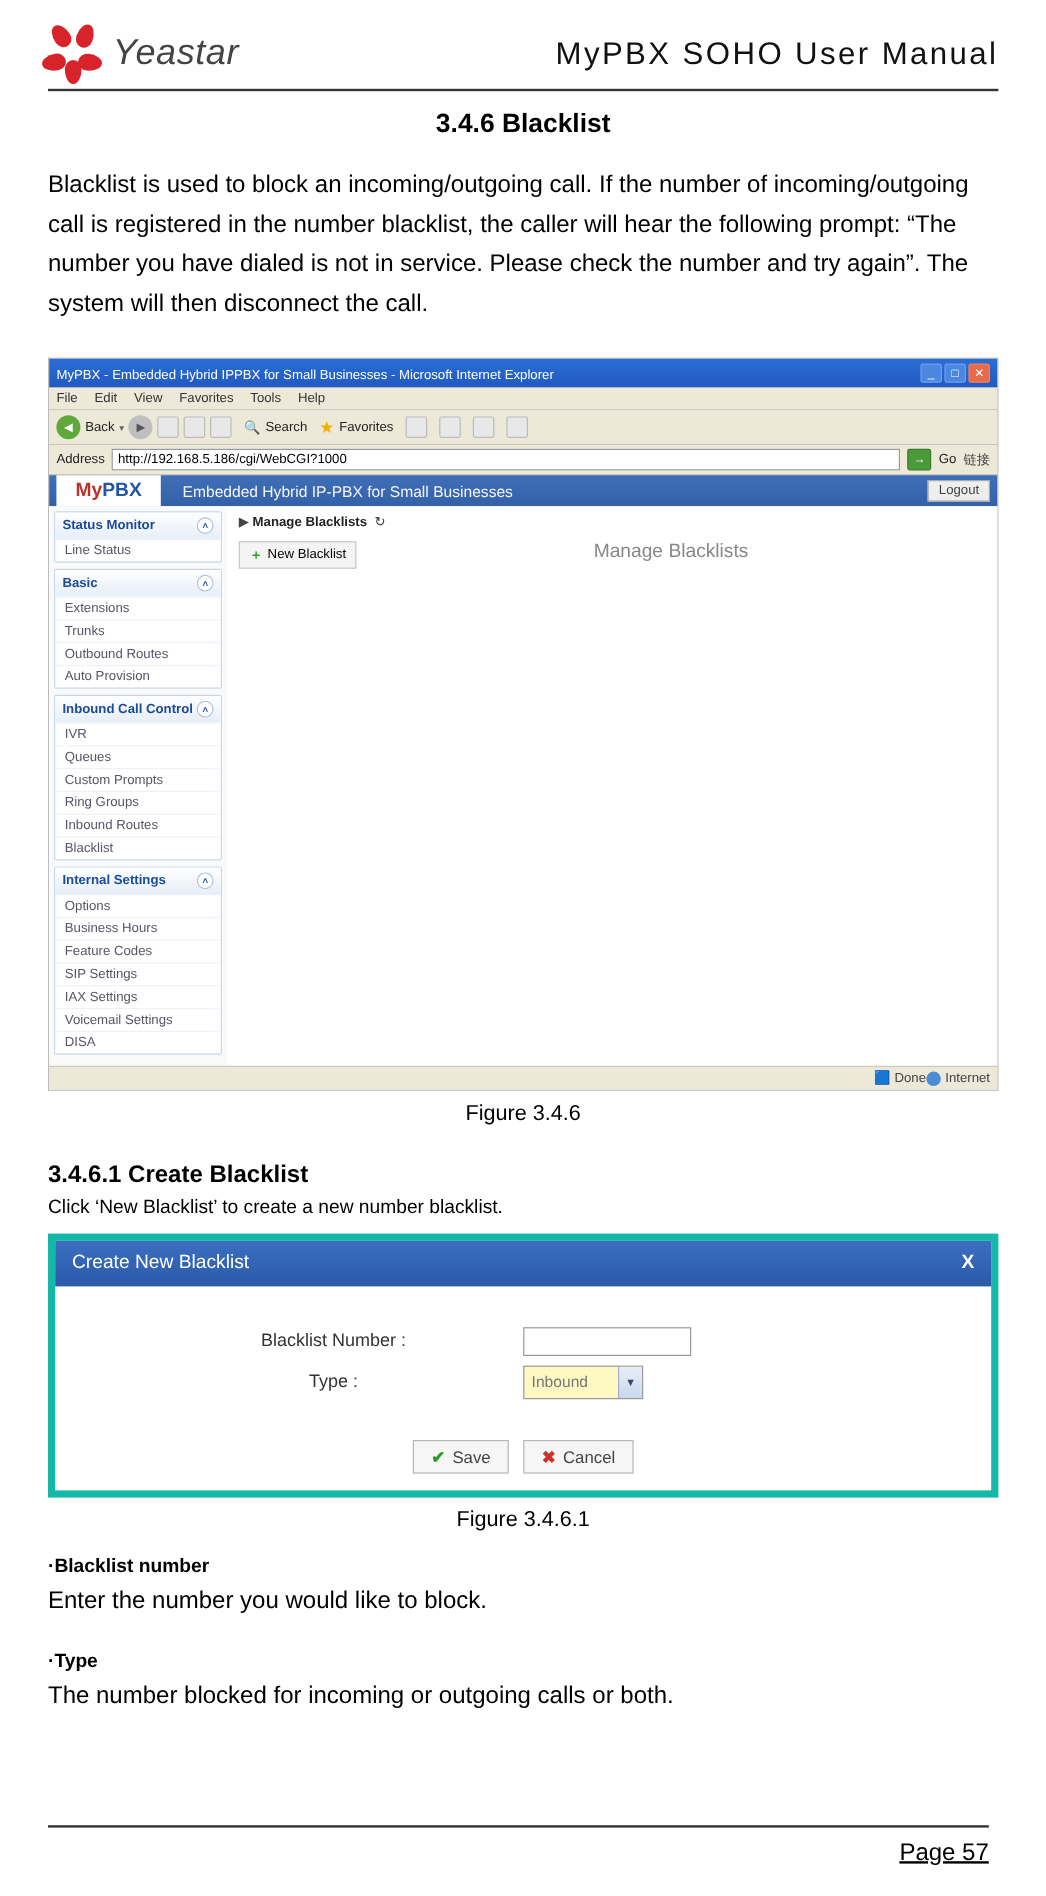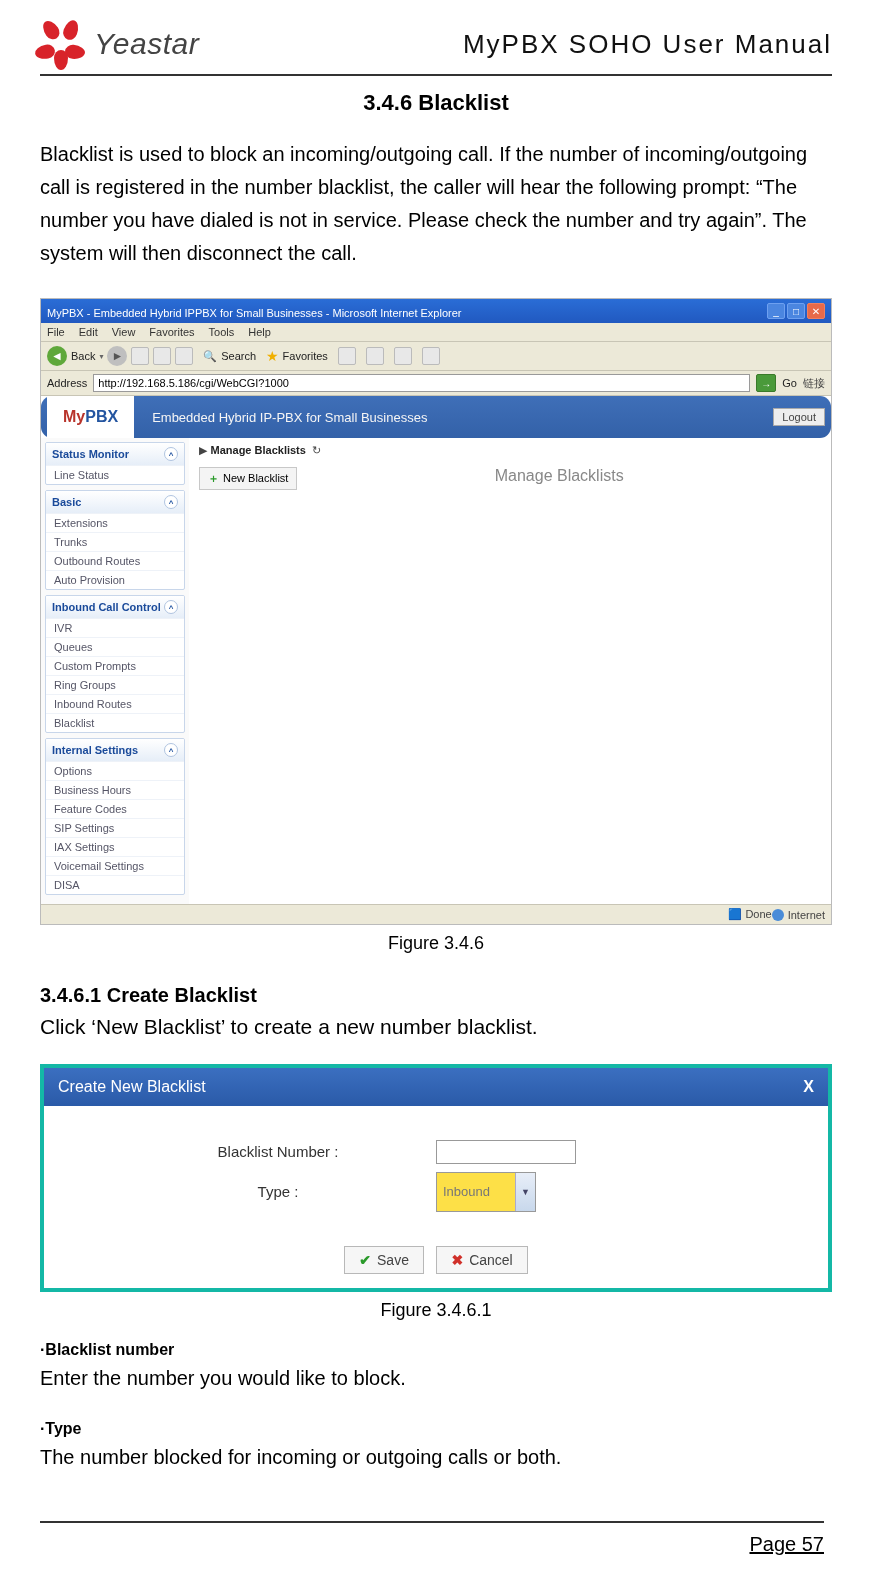--- a/index.html
+++ b/index.html
@@ -15,21 +15,21 @@
   .page-header { display: flex; justify-content: space-between; align-items: center; margin-bottom: 4px; }
   .logo { display: flex; align-items: center; gap: 6px; }
   .logo-icon { width: 48px; height: 48px; position: relative; }
   .logo-icon span { position: absolute; width: 14px; height: 20px; background: #d8232a; border-radius: 50% 50% 50% 50% / 60% 60% 40% 40%; }
   .logo-text { font-size: 30px; color: #444; font-style: italic; letter-spacing: 0.5px; }
   .doc-title { font-size: 26px; font-family: Liberation Sans, sans-serif; letter-spacing: 2px; color: #111; }
   .hr-main { border: none; border-top: 2px solid #333; margin: 6px 0 14px 0; }
   .section-h { font-weight: bold; font-size: 22px; margin-bottom: 22px; text-align: center; }
   .para { font-size: 20px; line-height: 1.65; margin-bottom: 28px; }
   .sub-h { font-weight: bold; font-size: 20px; margin-top: 30px; }
-  .para-sm { font-size: 21px; line-height: 1.55; margin-top: 4px; margin-bottom: 20px; }
+  .para-sm { font-size: 16px; line-height: 1.55; margin-top: 4px; margin-bottom: 8px; }
   .caption { text-align: center; font-size: 18px; margin: 8px 0 20px 0; }
   .field-h { font-weight: bold; font-size: 16px; margin-top: 14px; }
   .field-p { font-size: 20px; line-height: 1.55; margin-top: 4px; }
   .page-footer { position: absolute; bottom: 24px; right: 48px; left: 40px; text-decoration: underline; }
   .hr-foot { border: none; border-top: 2px solid #333; margin-bottom: 10px; }
   .page-num { text-align: right; font-size: 20px; }
 
   
   .fig346 { border: 1px solid #bbb; background: #fff; font-family: Tahoma, Arial, sans-serif; font-size: 11px; color: #222; }
   .xp-title { background: linear-gradient(#2a6dd6,#2159c0); color: #fff; padding: 4px 6px; display: flex; justify-content: space-between; align-items: flex-end; }
@@ -40,21 +40,21 @@
   .ie-tb { background: #ece9d8; padding: 4px 6px; display: flex; align-items: center; gap: 10px; border-bottom:1px solid #c8c5b5;}
   .ie-nav { display:flex; align-items:center; gap:4px;}
   .circ { width:20px; height:20px; border-radius:50%; background:#5fa83b; color:#fff; display:flex; align-items:center;justify-content:center; font-size:12px;}
   .circ.grey { background:#bfbfbf; color:#555;}
   .ie-ico { width:18px;height:18px;background:#e8e8e8;border:1px solid #bbb;border-radius:2px;}
   .star { color:#f0b000; font-size:14px;}
   .ie-addr { background:#ece9d8; padding:3px 6px; display:flex; align-items:center; gap:6px; border-bottom:1px solid #c8c5b5;}
   .addr-inp { flex:1; background:#fff; border:1px solid #9a9a9a; height:18px; padding:0 4px; font-size:11px; }
   .go-btn { width:20px;height:18px;background:#4a9a3a;border:1px solid #3a7a2a;border-radius:2px;color:#fff;display:flex;align-items:center;justify-content:center;font-size:10px;}
   .cjk { font-size:11px; color:#444;}
-  .app-banner { background: linear-gradient(#3f6fb8,#3361a8); color:#fff; display:flex; align-items:center; justify-content:space-between; padding:0 6px; height:42px;border-radius:11px;}
+  .app-banner { background: linear-gradient(#3f6fb8,#3361a8); color:#fff; display:flex; align-items:center; justify-content:space-between; padding:0 6px; height:26px;}
   .app-banner .brand { background:#fff; color:#c0392b; font-weight:bold; padding:6px 16px; font-size:16px; display:flex; align-items:center; height:100%;}
   .app-banner .brand .my { color:#b8332b;}
   .app-banner .brand .pbx { color:#2455a0;}
   .app-banner .embed { font-size:13px; margin-left:18px; flex:1; color:#f5f5f5;}
   .logout-btn { background:#eee; border:1px solid #aaa; padding:2px 8px; font-size:11px; color:#444;}
   .app-body { display:flex; background:#fff; min-height:460px;}
   .side { width:148px; background:#fafafa; padding:4px; }
   .s-group { border:1px solid #c8d6ea; background:#fff; margin-bottom:5px; border-radius:2px; overflow:hidden;}
   .s-head { background: linear-gradient(#fff,#e6eef8); color:#1a4a9a; font-weight:bold; padding:4px 6px; font-size:11px; display:flex; justify-content:space-between; align-items:center;}
   .s-head .chev { width:14px;height:14px;border:1px solid #b0c4e0;border-radius:50%;background:#fff;display:flex;align-items:center;justify-content:center;font-size:8px;color:#2455a0;}
@@ -65,28 +65,28 @@
   .bc b { color:#222;}
   .main-title { text-align:center; color:#888; font-size:16px; margin:4px 0 8px 0; position:relative;}
   .newbl { background:#f4f4f4; border:1px solid #c8c8c8; padding:3px 8px; display:inline-flex; align-items:center; gap:4px; font-size:11px;}
   .plus { color:#2a9a2a; font-weight:bold;}
   .empty-box { border:1px solid #ccc; min-height:50px; margin-top:8px; display:flex; align-items:center; justify-content:center; font-size:12px; font-weight:bold; color:#222;}
   .ie-status { background:#ece9d8; border-top:1px solid #c8c5b5; padding:3px 6px; display:flex; justify-content:flex-end; font-size:11px; color:#444;}
   .ie-status .net { display:flex; align-items:center; gap:4px;}
   .globe { width:12px;height:12px;background:#4a8cd8;border-radius:50%;display:inline-block;}
 
   
-  .fig3461 { border:4px solid #14b8a6; background:#fff; font-family: Tahoma, Arial, sans-serif; }
+  .fig3461 { border:6px solid #14b8a6; background:#fff; font-family: Tahoma, Arial, sans-serif; }
   .modal-title { background: linear-gradient(#3b6fc0,#2a5aa8); color:#fff; padding:10px 14px; font-size:16px; display:flex; justify-content:space-between; align-items:center;}
   .modal-body { padding:26px 0 18px 0; text-align:center;}
   .frow { display:flex; align-items:center; justify-content:center; gap:8px; margin:8px 0; font-size:15px; color:#333;}
   .frow label { width:300px; }
   .tinput { border:1px solid #999; height:24px; width:140px; }
   .sel-wrap { position:relative; display:inline-flex; align-items:center;}
-  .sel { border:1px solid #999; height:40px; width:100px; padding:0 22px 0 6px; color:#777; background:#fde047; display:flex; align-items:center; font-size:13px;}
+  .sel { border:1px solid #999; height:28px; width:100px; padding:0 22px 0 6px; color:#777; background:#fef9c3; display:flex; align-items:center; font-size:13px;}
   .sel-btn { position:absolute; right:1px; top:1px; bottom:1px; width:20px; background: linear-gradient(#e8eef8,#c8d8ec); border-left:1px solid #aac; display:flex; align-items:center; justify-content:center; font-size:9px; color:#446;}
   .modal-actions { text-align:center; padding:8px 0 14px 0;}
   .mbtn { display:inline-flex; align-items:center; gap:6px; border:1px solid #b8b8b8; background:#f6f6f6; padding:5px 14px; margin:0 4px; font-size:14px; color:#444;}
   .check { color:#2a9a2a; font-weight:bold;}
   .xmark { color:#d0302a; font-weight:bold;}
 </style>
 </head>
 <body>
 
 <div class="page-header">

